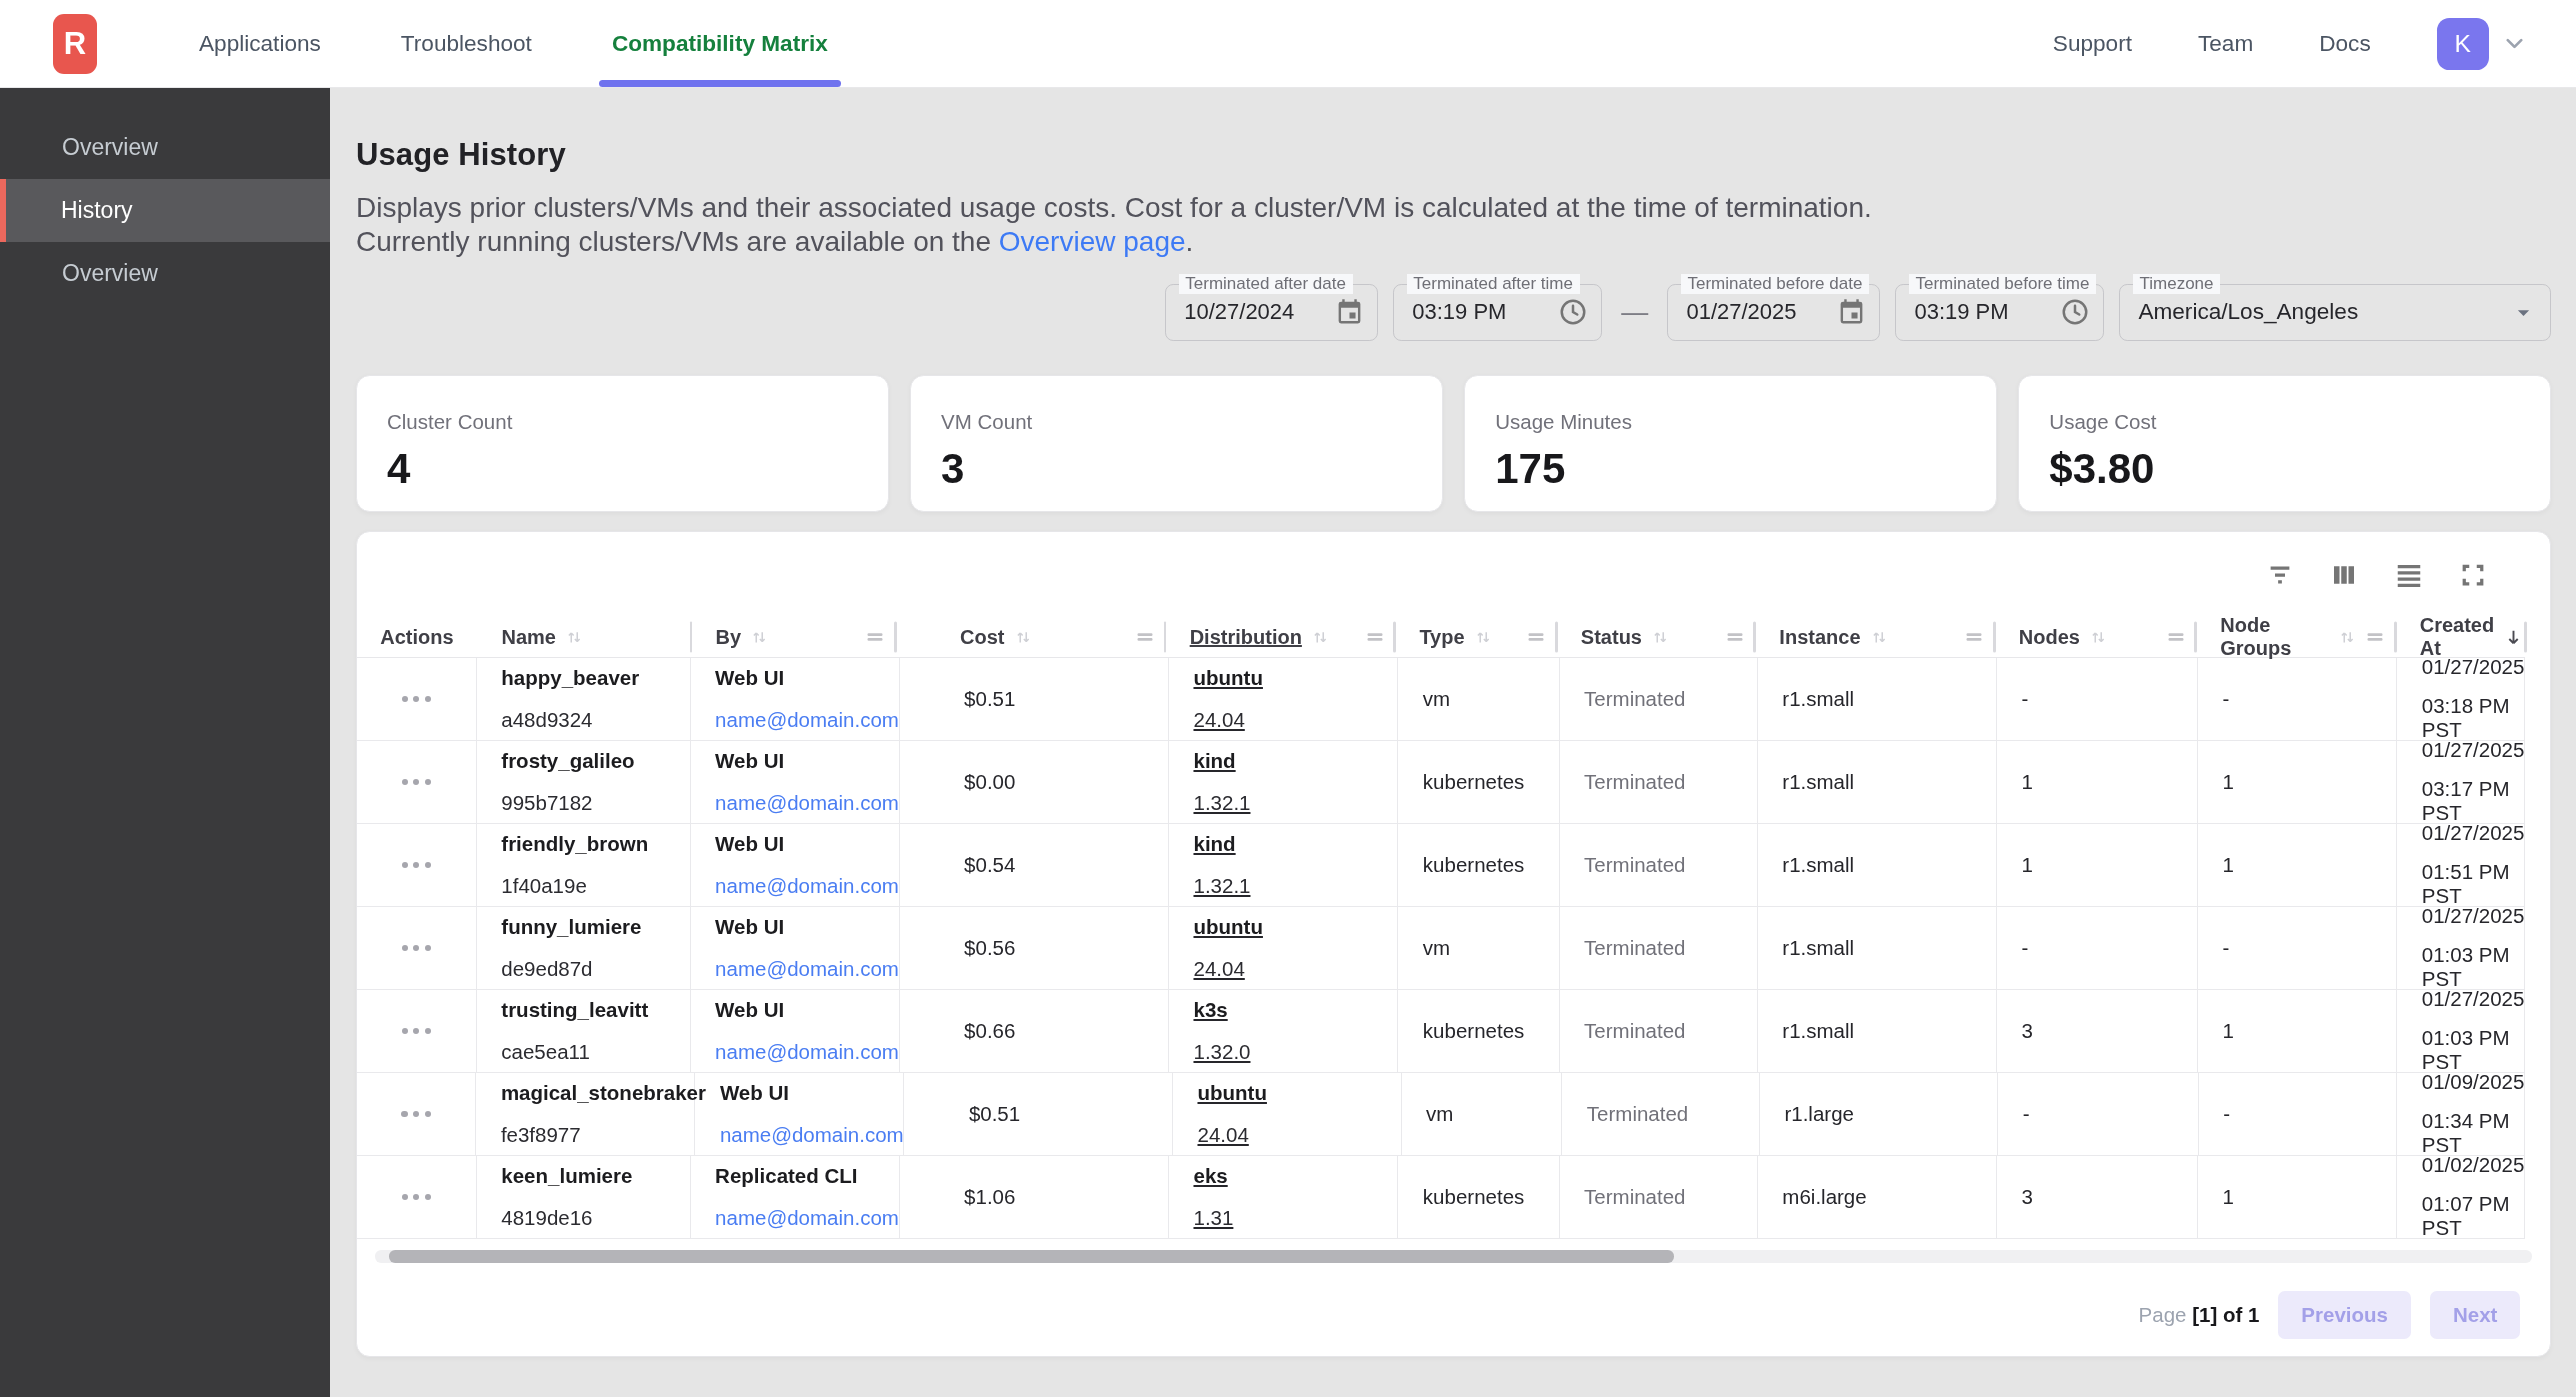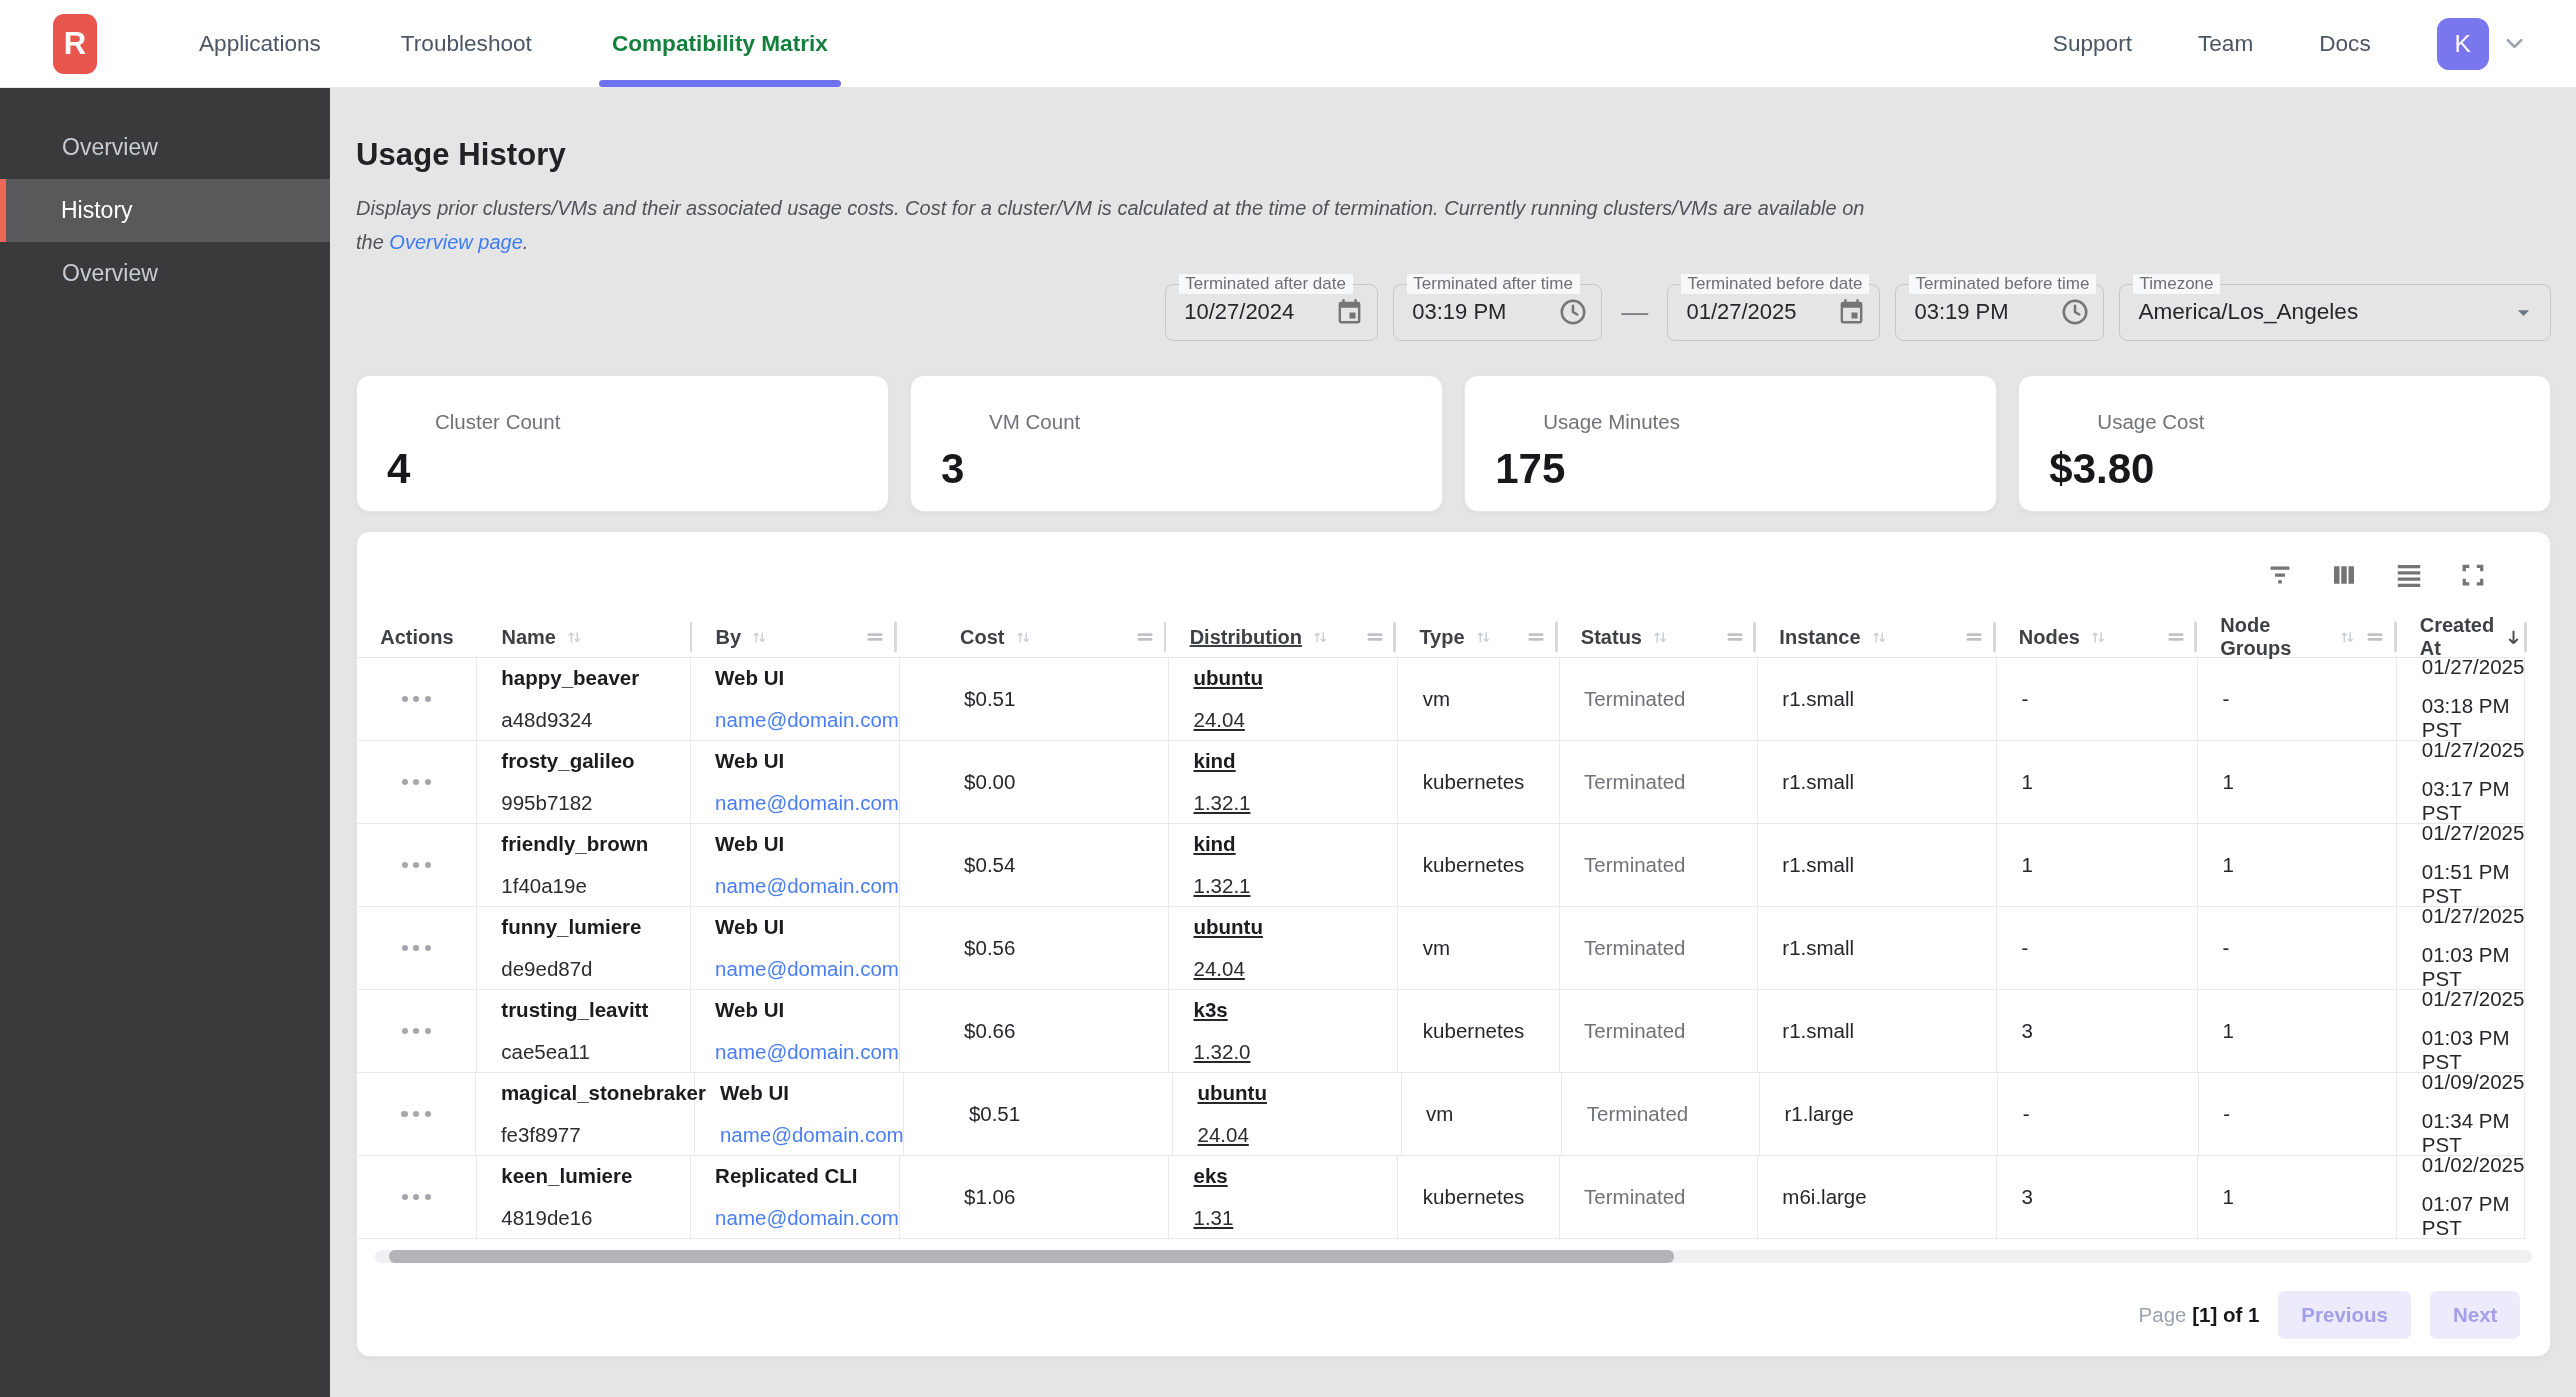--- a/index.html
+++ b/index.html
@@ -23,21 +23,21 @@
             display:flex; align-items:center; justify-content:center; font-size:24.6px; font-weight:400; }
 
   
   .sidebar { position:absolute; left:0; top:88px; width:330px; bottom:0; background:#3a3a3c; padding-top:28px; }
   .side-item { height:63px; display:flex; align-items:center; padding-left:62px; font-size:23px; color:#c6ccd2; cursor:pointer; }
   .side-item.active { background:#59595c; color:#ffffff; border-left:6.8px solid #ec685d; padding-left:55px; }
 
   
   .main { position:absolute; left:330px; top:88px; right:0; bottom:0; background:#e5e5e5; padding:0 24.6px 0 26px; overflow:hidden; }
   .page-title { margin-top:49px; font-size:31px; font-weight:700; color:#222226; letter-spacing:0.1px; }
-  .page-desc { margin-top:18px; font-size:20px; line-height:34px; color:#52525b; max-width:1531px;font-style:italic; }
+  .page-desc { margin-top:18px; font-size:28px; line-height:34px; color:#52525b; max-width:1531px; }
   .page-desc a { color:#3d7af5; text-decoration:none; cursor:pointer; }
 
   
   .filters { margin-top:24.6px; display:flex; justify-content:flex-end; align-items:center; gap:15px; }
   .field { position:relative; height:57px; border:1.4px solid #c6c6ca; border-radius:8.2px;
            display:flex; align-items:center; padding:0 13.7px 0 18px; background:transparent; }
   .field .flabel { position:absolute; top:-11px; left:12.3px; background:#f7f8fa; padding:0 6.8px;
                    font-size:17px; color:#6f6f76; white-space:nowrap; }
   .finput { border:none; outline:none; background:transparent; font-family:inherit; font-size:22px; color:#26262b; width:127px; }
   .finput.time { width:103px; }
@@ -45,21 +45,21 @@
   .f-date { width:213px; }
   .f-time { width:209px; }
   .f-tz   { width:432px; cursor:pointer; }
   .tzvalue { font-size:22.6px; color:#26262b; }
   .dash { font-size:27px; color:#7d7d85; padding:0 4.1px; }
 
   
   .stats { margin-top:34px; display:flex; gap:21px; }
   .stat-card { flex:1; height:137px; background:#fff; border:1.4px solid #e6e6e9; border-radius:13.7px;
                box-shadow:0 1.4px 5.5px rgba(0,0,0,.04); padding:34px 0 0 30px; }
-  .stat-label { font-size:20.5px; color:#71717a;margin-left:48px; }
+  .stat-label { font-size:20.5px; color:#71717a; }
   .stat-value { margin-top:11px; font-size:42px; font-weight:700; color:#18181b; }
 
   
   .table-card { margin-top:19px; height:826px; background:#fff; border:1.4px solid #e6e6e9; border-radius:13.7px;
                 box-shadow:0 1.4px 5.5px rgba(0,0,0,.04); overflow:hidden; display:flex; flex-direction:column; }
   .grid-toolbar { height:86px; display:flex; align-items:center; justify-content:flex-end; gap:20.5px; padding-right:55px; }
   .tbtn { width:44px; height:44px; border:none; background:transparent; border-radius:6.8px; cursor:pointer;
           display:flex; align-items:center; justify-content:center; }
 
   .grid { padding-right:25px; }

